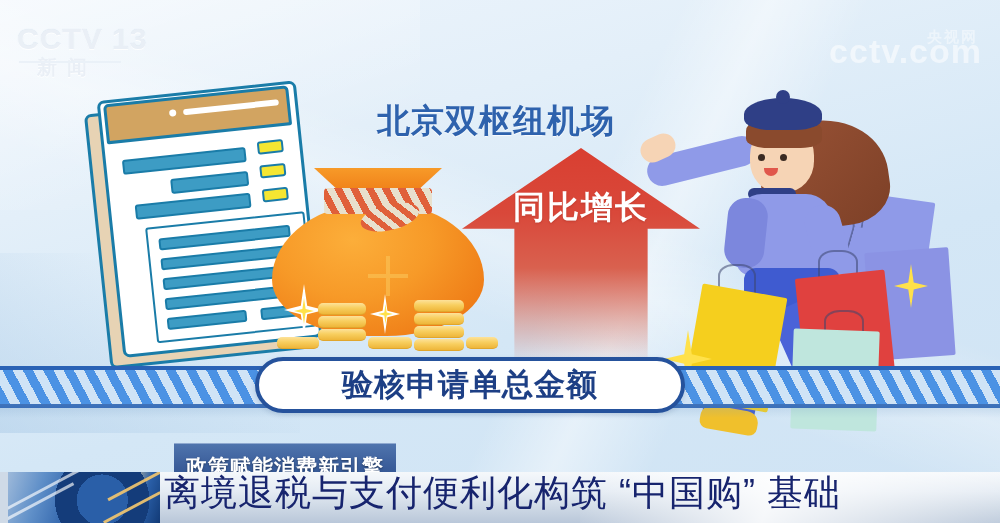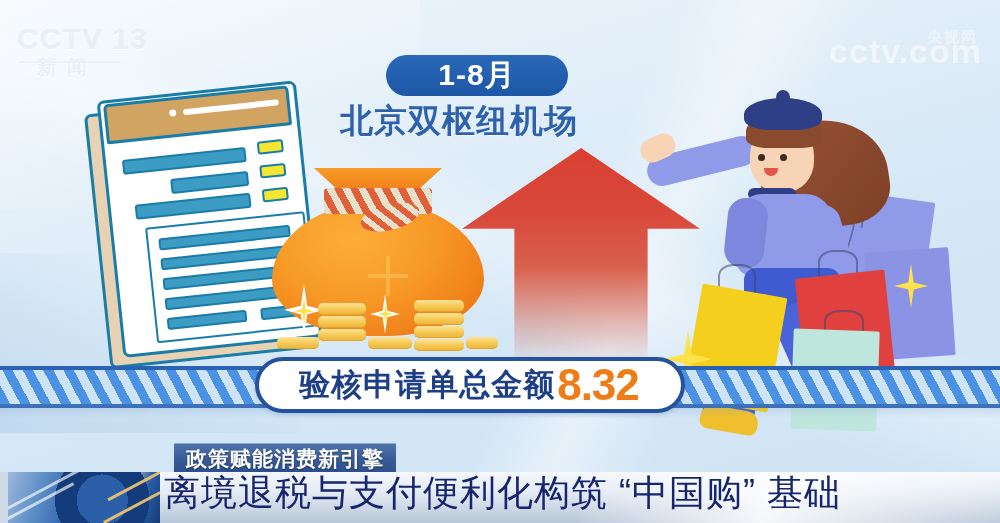--- a/index.html
+++ b/index.html
@@ -41,21 +41,21 @@
     position:absolute;right:4px;top:-4px;}
 
   
   .pill{
     position:absolute;left:386px;top:55px;width:182px;height:41px;border-radius:21px;
     background:linear-gradient(180deg,#2a68b8,#1d57a5);
     display:flex;align-items:center;justify-content:center;
     color:#fff;font-size:30px;font-weight:bold;letter-spacing:1px;
   }
   .subtitle{
-    position:absolute;left:340px;top:99px;width:275px;text-align:left;
+    position:absolute;left:340px;top:99px;width:275px;text-align:right;
     font-size:33px;font-weight:bold;color:#2e62ad;letter-spacing:1px;
     text-shadow:0 1px 1px rgba(255,255,255,.8);
   }
 
   
   .clipboard{position:absolute;left:96px;top:86px;width:230px;height:275px;transform:rotate(-6deg);}
   .cb-back{position:absolute;left:0;top:16px;width:196px;height:250px;border-radius:7px;
     background:#e7d3b4;border:3px solid #1a7ca8;}
   .cb-body{position:absolute;left:14px;top:4px;width:194px;height:252px;border-radius:7px;
     background:#fff;border:3px solid #1a7ca8;}
@@ -133,21 +133,21 @@
     background:#fff;border:4px solid #25529c;box-sizing:border-box;
     display:flex;align-items:center;justify-content:center;gap:0px;
     box-shadow:0 2px 5px rgba(40,70,120,.18);
   }
   .amount .cn{font-size:31px;font-weight:bold;color:#1d3f85;letter-spacing:1px;}
   .amount .num{font-size:44px;font-weight:bold;color:#ef7d17;letter-spacing:-1px;margin:0 2px;}
   .amount .unit{font-size:31px;font-weight:bold;color:#1d3f85;letter-spacing:1px;}
 
   
   .lt-kicker{
-    position:absolute;left:174px;top:443px;height:29px;padding:0 12px;
+    position:absolute;left:174px;top:443px;height:29px;padding:8px 12px;
     display:flex;align-items:center;
     background:linear-gradient(180deg,#4f74ad 0%,#3a5d9a 50%,#2d4f8c 100%);
     border-top:1px solid #8fa9d0;
   }
   .lt-kicker span{color:#fff;font-size:21px;font-weight:bold;letter-spacing:1px;
     text-shadow:0 1px 2px rgba(0,0,0,.4);}
   .lt-bar{
     position:absolute;left:150px;top:472px;width:850px;height:51px;
     background:linear-gradient(180deg,#f5f8fb 0%,#e4ebf3 38%,#ccd7e4 72%,#b9c7d9 100%);
   }
@@ -181,23 +181,20 @@
     <div class="row1">CCTV 13</div>
     <div class="bar"></div>
     <div class="row2">新闻</div>
   </div>
 
   <div class="watermark">
     <span class="wm-cn">央视网</span>
     <span>cctv.com</span>
   </div>
 
-  <div class="pill">
-    <span>1-8月</span>
-  </div>
   <div class="subtitle">北京双枢纽机场</div>
 
   <div class="clipboard">
     <div class="cb-back"></div>
     <div class="cb-body">
       <div class="bar-blue" style="left:16px;top:58px;width:124px;height:15px;"></div>
       <div class="bar-blue" style="left:62px;top:82px;width:78px;height:15px;"></div>
       <div class="bar-blue" style="left:24px;top:104px;width:116px;height:15px;"></div>
       <div class="chk" style="left:152px;top:54px;"></div>
       <div class="chk" style="left:152px;top:78px;"></div>
@@ -211,20 +208,21 @@
         <div class="bar-blue" style="left:104px;top:90px;width:38px;height:12px;"></div>
       </div>
     </div>
     <div class="cb-clip">
       <div class="dot"></div>
       <div class="line"></div>
     </div>
   </div>
 
   <div class="arrow"></div>
+  <div class="arrow-label">同比增长</div>
 
   <div class="bag">
     <div class="bag-body"></div>
     <div class="bag-top"></div>
     <div class="bag-neck"></div>
     <div class="bag-knot"></div>
     <div class="bag-cross"></div>
     <div class="spark white" style="left:12px;top:108px;width:40px;height:52px;"></div>
     <div class="spark" style="left:22px;top:122px;width:20px;height:26px;"></div>
     <div class="spark white" style="left:98px;top:118px;width:30px;height:40px;"></div>
@@ -294,21 +292,20 @@
     <div class="spark" style="left:24px;top:252px;width:48px;height:58px;"></div>
     <div class="spark" style="left:0px;top:280px;width:26px;height:32px;"></div>
     <div class="spark" style="left:254px;top:186px;width:34px;height:44px;"></div>
   </div>
 
   <div class="band"></div>
   <div class="band-shadow"></div>
 
   <div class="amount">
     <span class="cn">验核申请单总金额</span>
-    <span class="num">8.32</span>
   </div>
 
   <div class="lt-kicker">
     <span>政策赋能消费新引擎</span>
   </div>
   <div class="lt-bar">
     <div class="sheen"></div>
   </div>
   <div class="lt-headline">离境退税与支付便利化构筑 “中国购” 基础</div>
   <div class="lt-globe-edge"></div>

